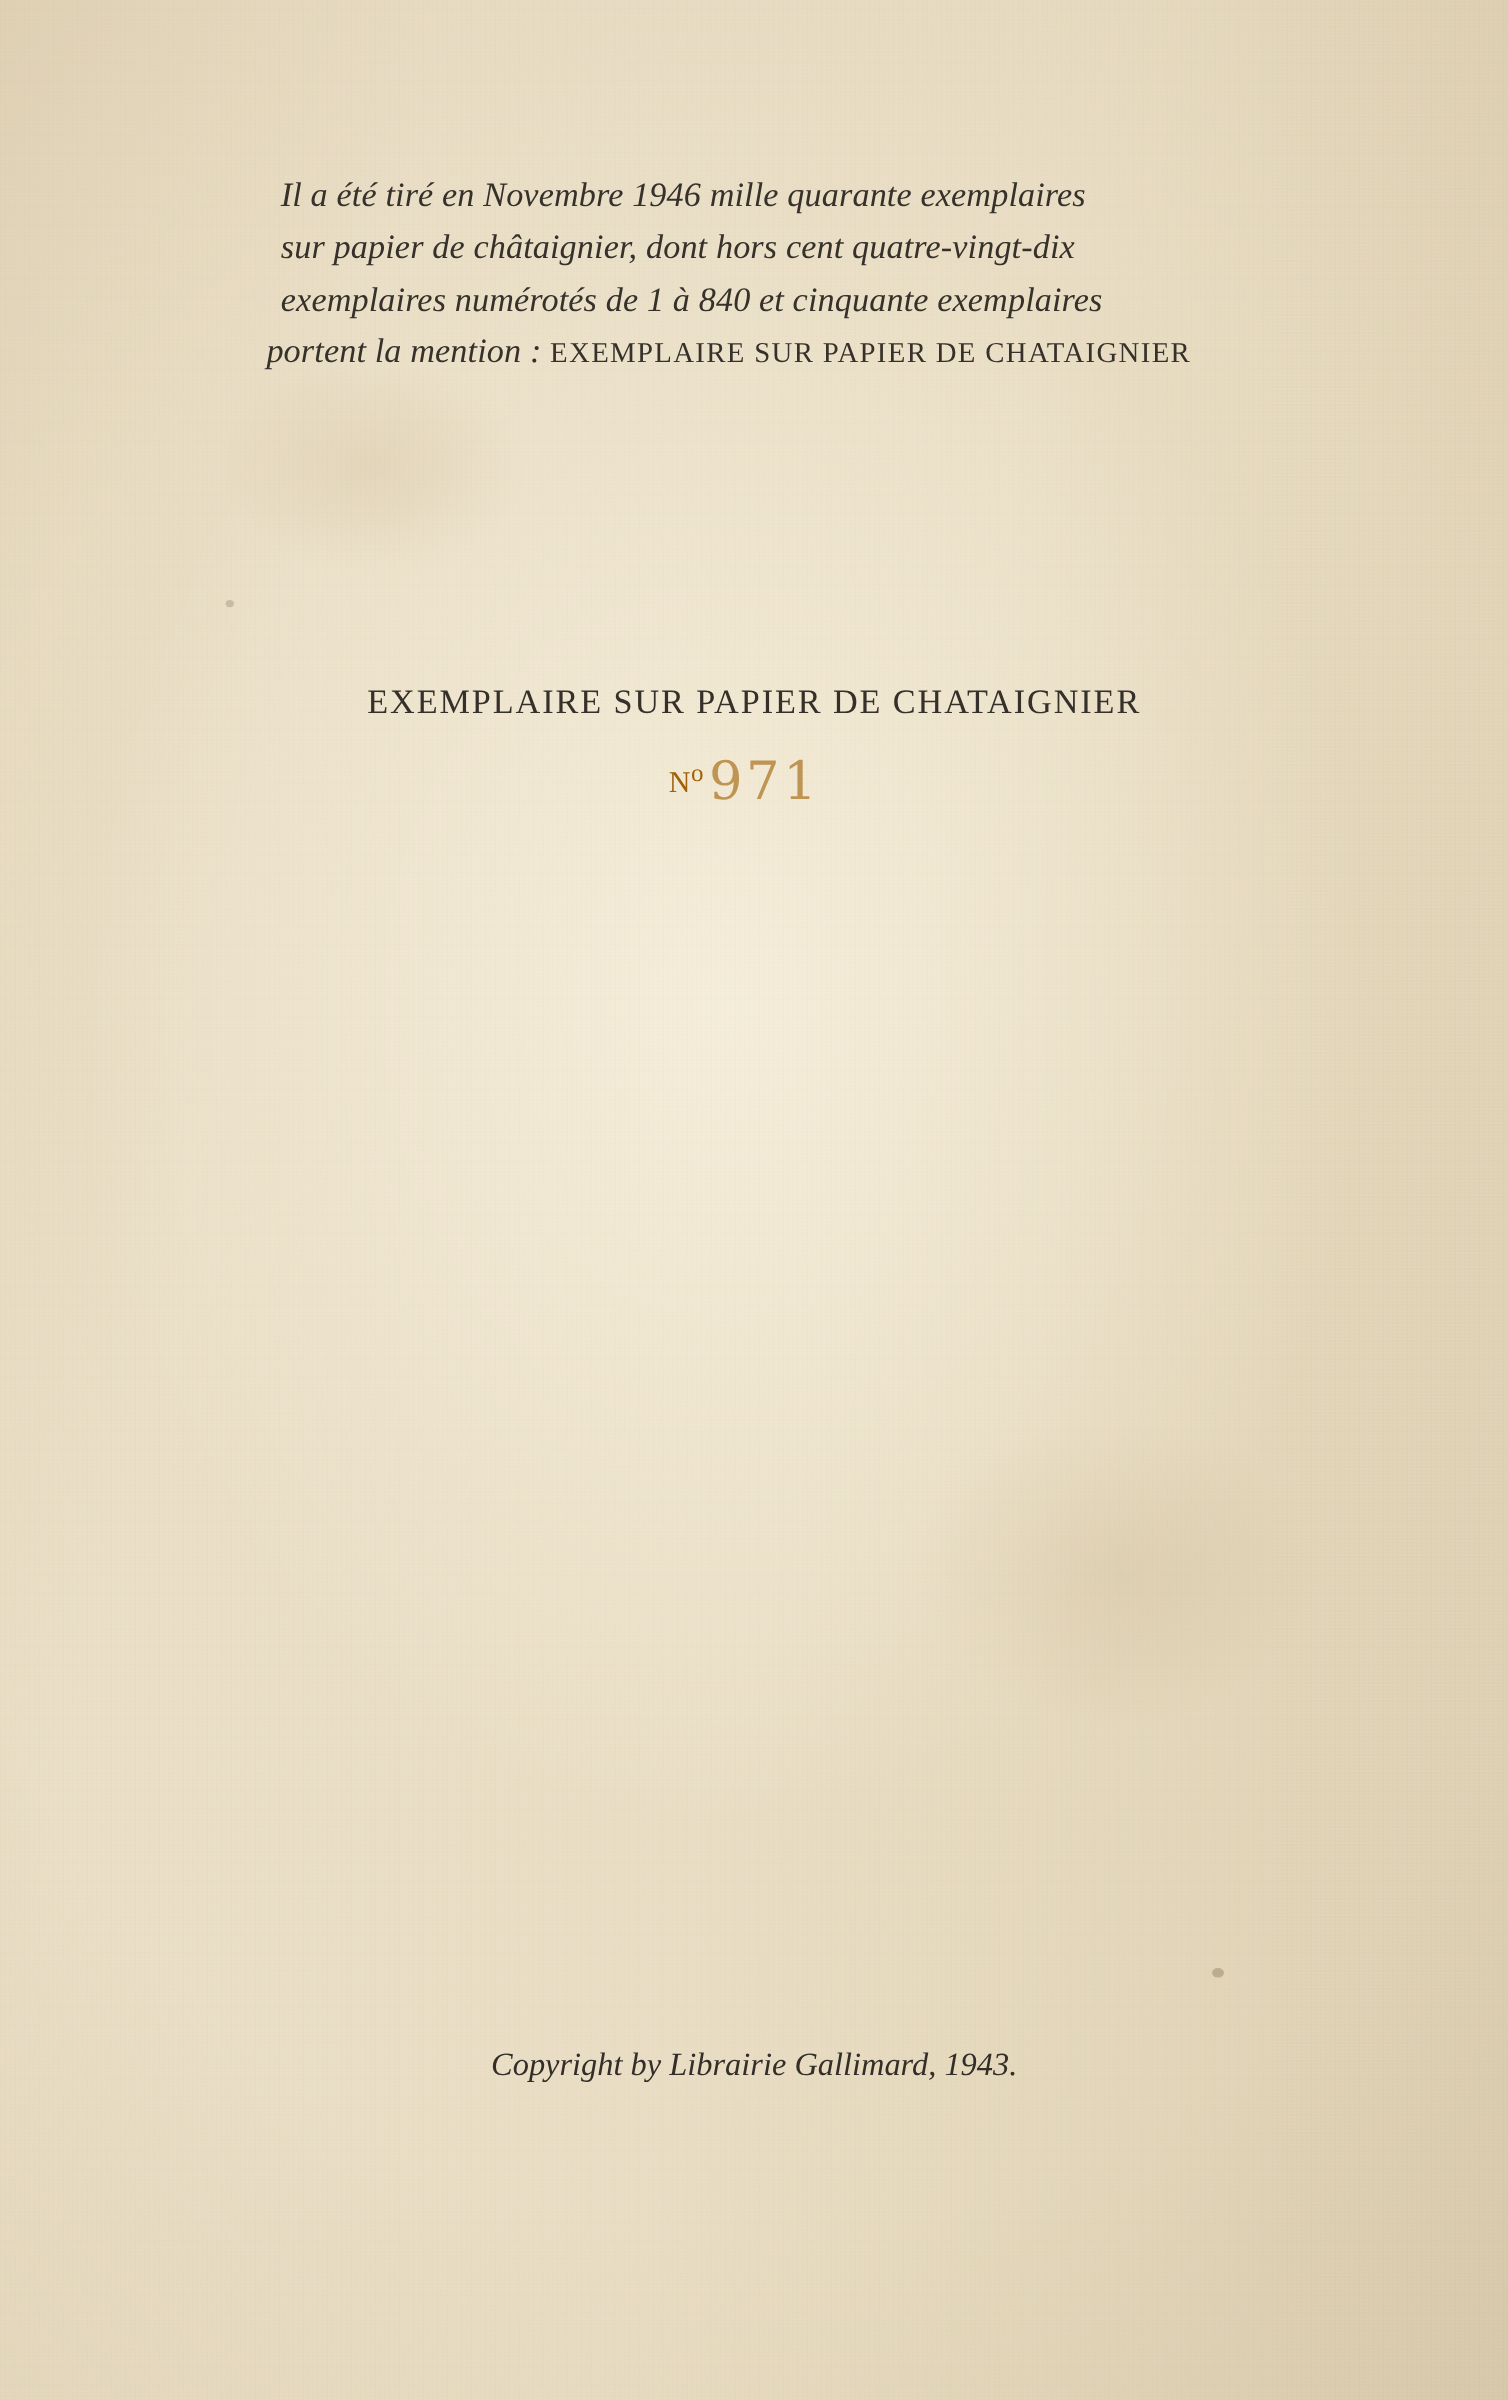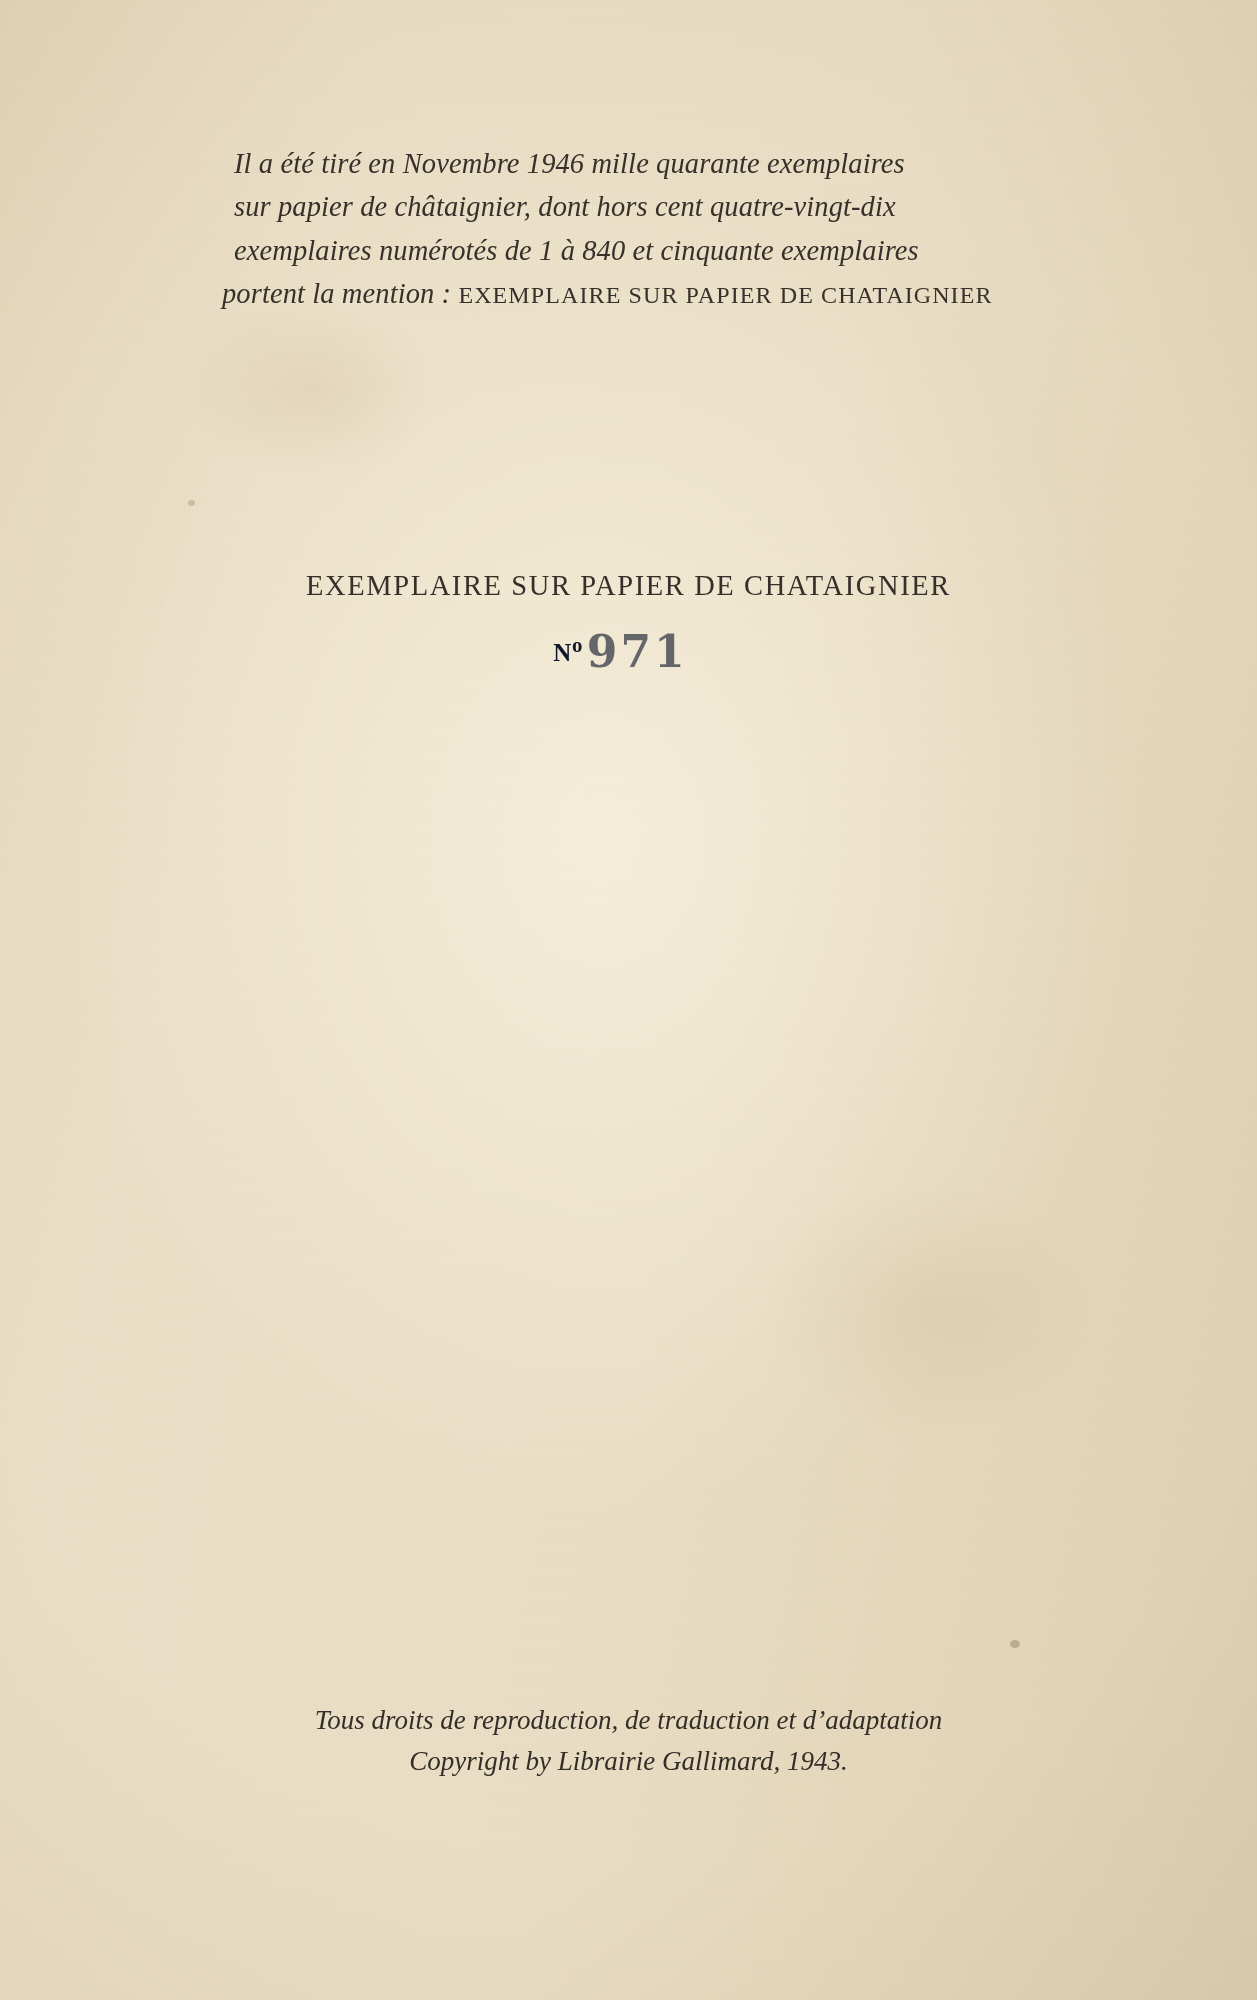--- a/index.html
+++ b/index.html
@@ -91,22 +91,21 @@
     letter-spacing: 1.6px;
     color: #35302a;
     font-family: "Liberation Serif", serif;
   }
   .copy-number {
     position: absolute;
     left: 0;
     right: 16px;
     top: 626px;
     text-align: center;
-    color: #0f172a;
-    font-weight: bold;
+    color: #a16207;
   }
   .copy-number .no {
     font-size: 25px;
     letter-spacing: .5px;
     vertical-align: 6px;
   }
   .copy-number .digits {
     font-size: 44px;
     letter-spacing: 3px;
     opacity: .62;
@@ -153,17 +152,16 @@
     <span class="l"><span>portent la mention :</span> <span class="smallcaps">EXEMPLAIRE SUR PAPIER DE CHATAIGNIER</span></span>
   </div>
 
   <div class="designation">EXEMPLAIRE SUR PAPIER DE CHATAIGNIER</div>
 
   <div class="copy-number">
     <span class="no"><span>N</span><sup>o</sup></span><span class="digits">971</span>
   </div>
 
   <div class="rights">
-    <span class="line">Tous droits de reproduction, de traduction et d’adaptation</span>
     <span class="line">Copyright by Librairie Gallimard, 1943.</span>
   </div>
 
 </div>
 
 </body></html>

